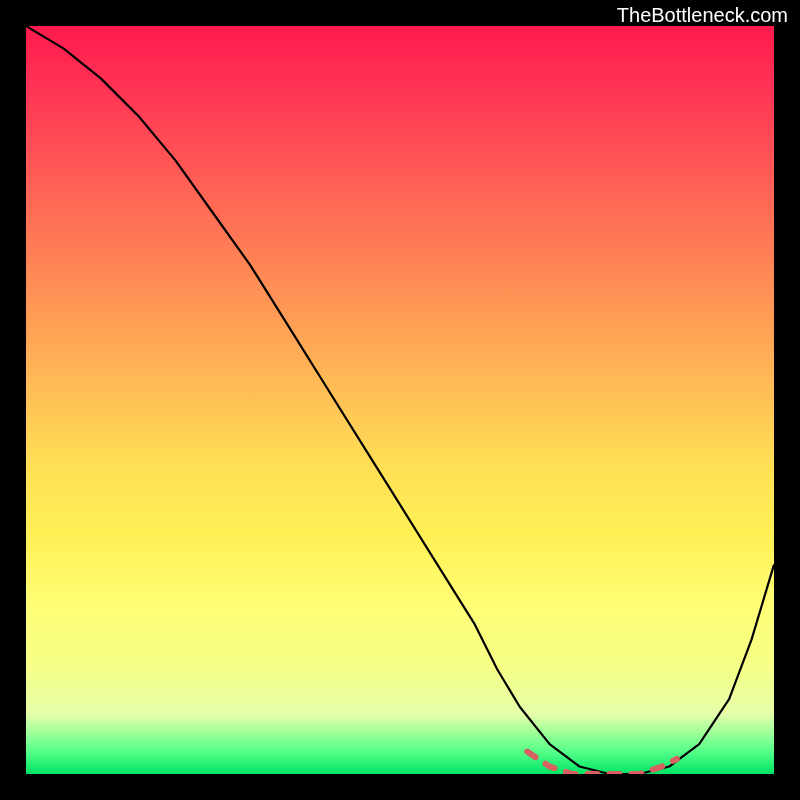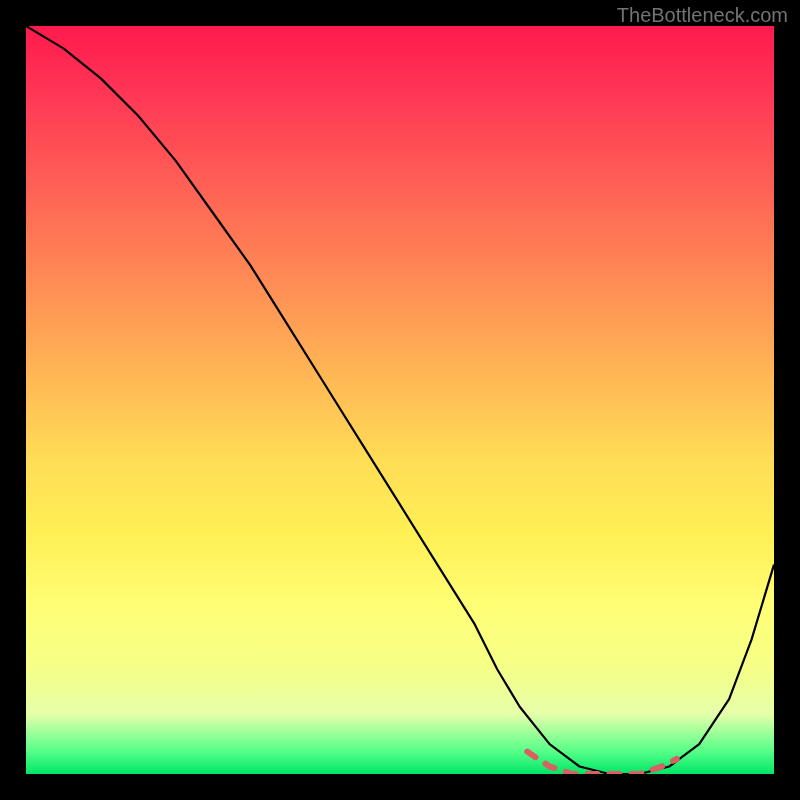--- a/index.html
+++ b/index.html
@@ -8,21 +8,21 @@
     height: 800px;
     background: #000;
     font-family: Arial, sans-serif;
     position: relative;
     overflow: hidden;
   }
   .watermark {
     position: absolute;
     top: 4px;
     right: 12px;
-    color: #737373;
+    color: #ffffff;
     font-size: 20px;
     font-weight: 500;
     z-index: 10;
   }
   .plot-area {
     position: absolute;
     top: 26px;
     left: 26px;
     width: 748px;
     height: 748px;

